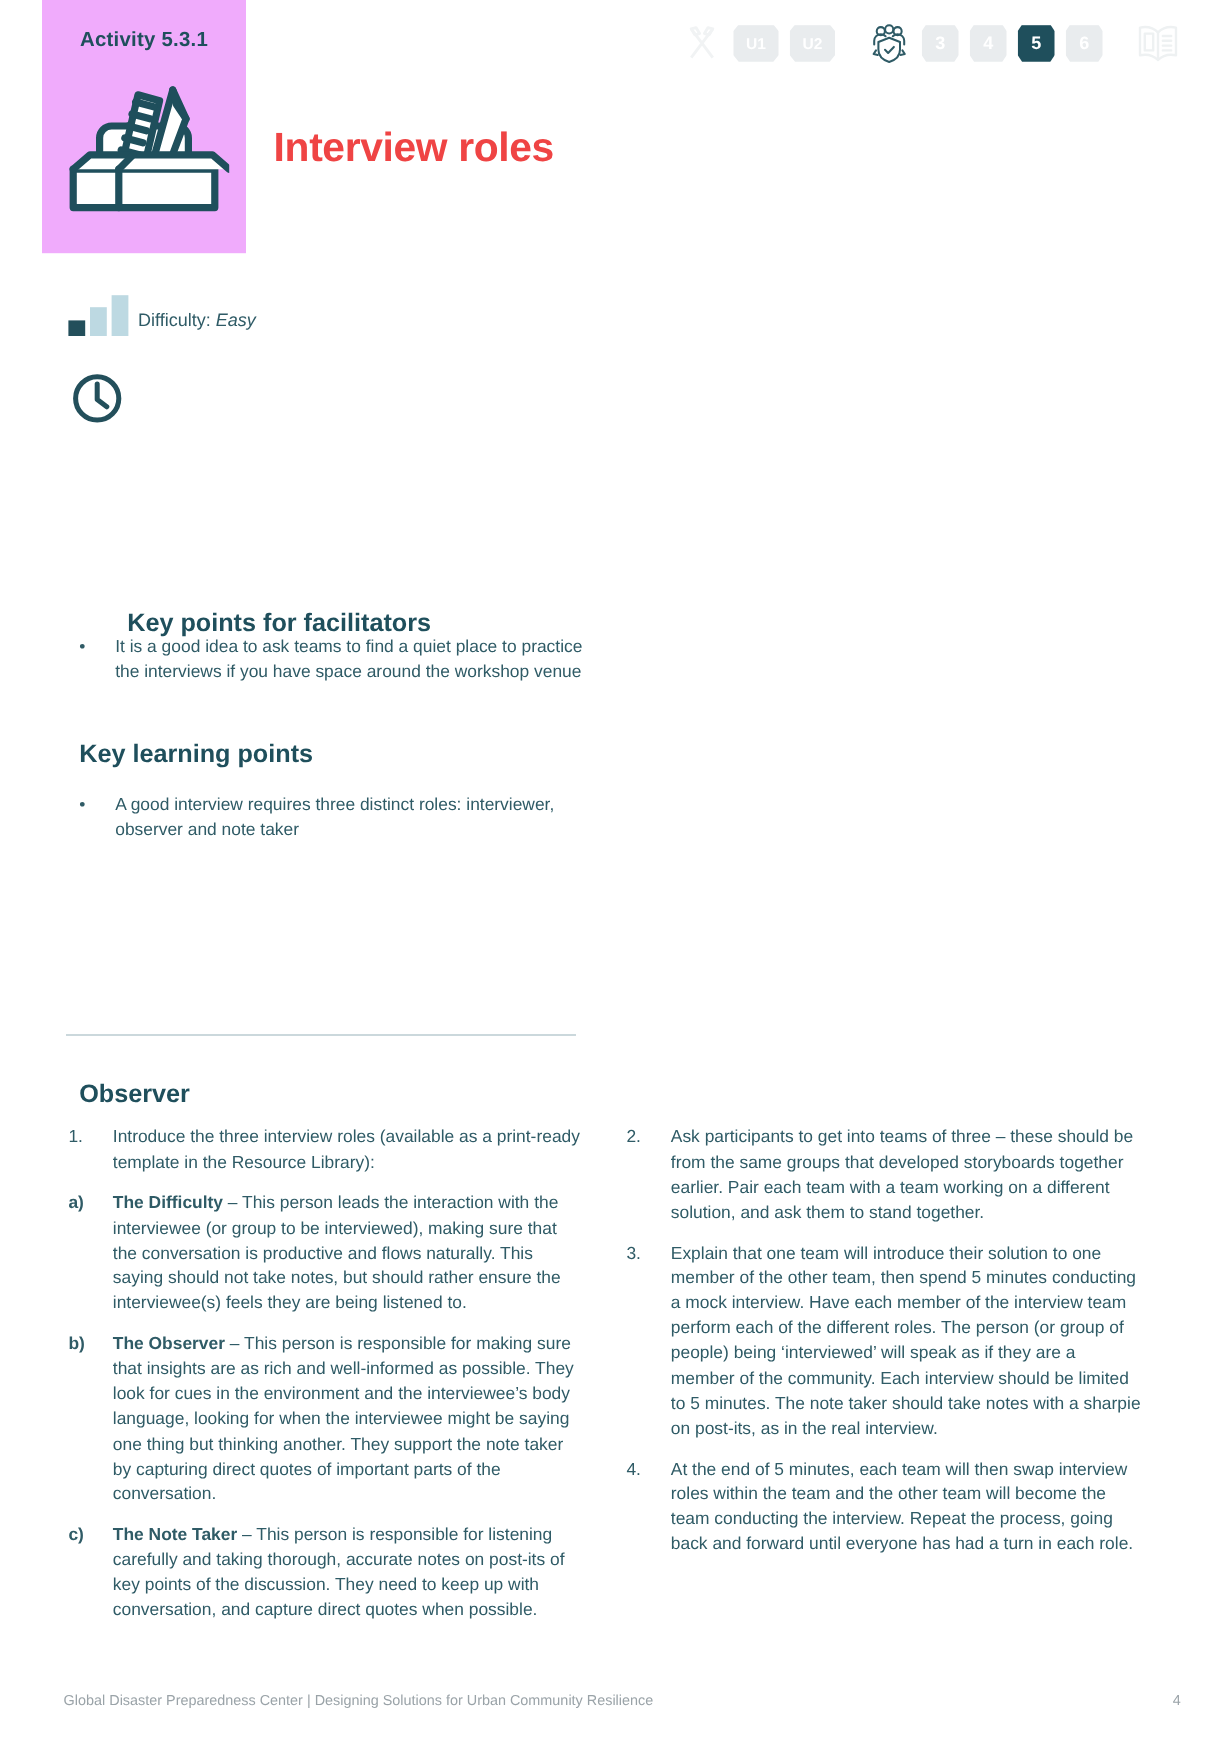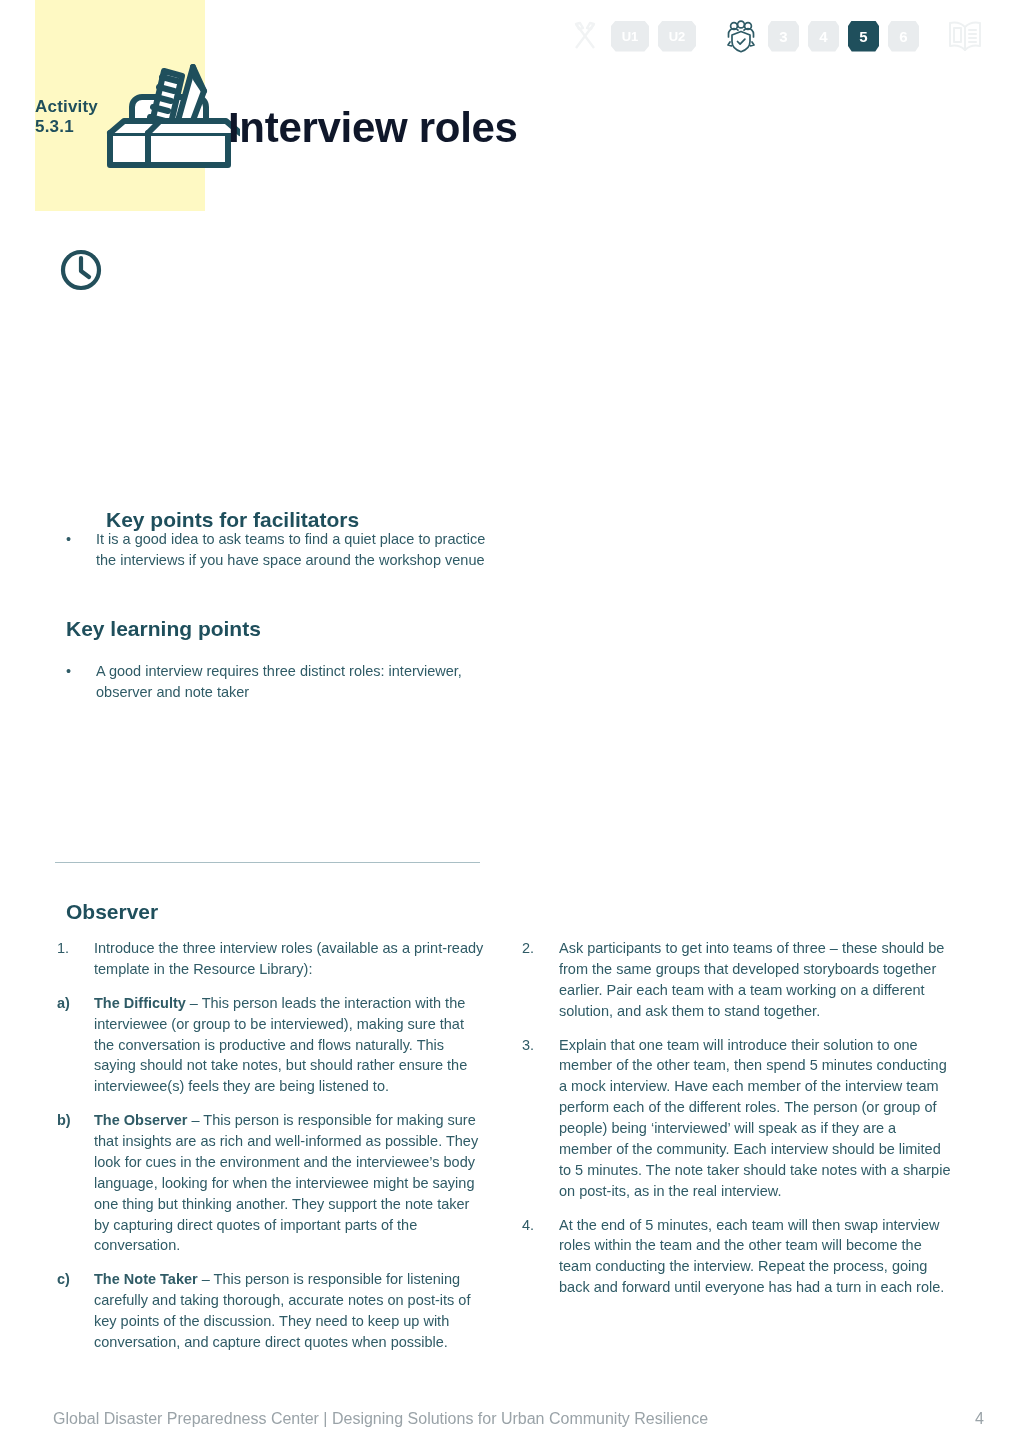--- a/index.html
+++ b/index.html
@@ -16,43 +16,43 @@
     overflow: hidden;
   }
 
   
   .activity-badge {
     position: absolute;
     left: 35px;
     top: 0;
     width: 170px;
     height: 211px;
-    background: #fef9c3;
-    display: flex;
-    flex-direction: row;
+    background: #f0abfc;
+    display: flex;
+    flex-direction: column;
     align-items: center;
   }
   .activity-badge-label {
     margin-top: 23px;
     font-size: 17px;
     font-weight: bold;
     color: #1f4f5c;
     letter-spacing: 0.2px;
   }
   .activity-badge-icon {
     margin-top: 12px;
   }
 
   .page-title {
     position: absolute;
     left: 228px;
     top: 104px;
-    font-size: 42px;
+    font-size: 34px;
     font-weight: bold;
-    color: #0f172a;
+    color: #ef4444;
     letter-spacing: -0.3px;
   }
 
   
   .topnav {
     position: absolute;
     right: 40px;
     top: 18px;
     display: flex;
     align-items: center;
@@ -176,21 +176,21 @@
   .proc-body .lead { font-weight: bold; }
 
   
   .footer {
     position: absolute;
     left: 53px;
     right: 40px;
     top: 1410px;
     display: flex;
     justify-content: space-between;
-    font-size: 16px;
+    font-size: 12px;
     color: #9aa3a8;
   }
 </style>
 </head>
 <body>
 
 <div class="activity-badge">
   <div class="activity-badge-label">Activity 5.3.1</div>
   <div class="activity-badge-icon">
     <svg width="142" height="125" viewBox="0 0 142 125" fill="none">
@@ -246,20 +246,33 @@
       <path d="M19 8 C15 4 9 3 4 4 V27 c5 -1 11 0 15 4 C23 27 29 26 34 27 V4 c-5 -1 -11 0 -15 4 Z"></path>
       <path d="M19 8 V31"></path>
       <path d="M23 11 h7 M23 15 h7 M23 19 h7 M23 23 h7"></path>
       <path d="M8 9 h7 v14 h-7 Z"></path>
     </svg>
   </span>
 </div>
 
 <div class="meta">
 
+  <div class="meta-row difficulty">
+    <span class="meta-icon">
+      <span class="diffbars">
+        <i class="b1 on"></i>
+          <i class="b2"></i>
+          <i class="b3"></i>
+      </span>
+    </span>
+    <span class="meta-text">
+      <span>Difficulty:</span>
+      <span class="val">Easy</span>
+    </span>
+  </div>
 
   <div class="meta-row times">
     <span class="meta-icon">
       <svg width="48" height="48" viewBox="0 0 48 48" fill="none" stroke="#234f5b" stroke-width="4.2" stroke-linecap="round" stroke-linejoin="round">
         <circle cx="24" cy="24" r="18"></circle>
         <path d="M24 12 V25 L32 31"></path>
       </svg>
     </span>
   </div>
 

